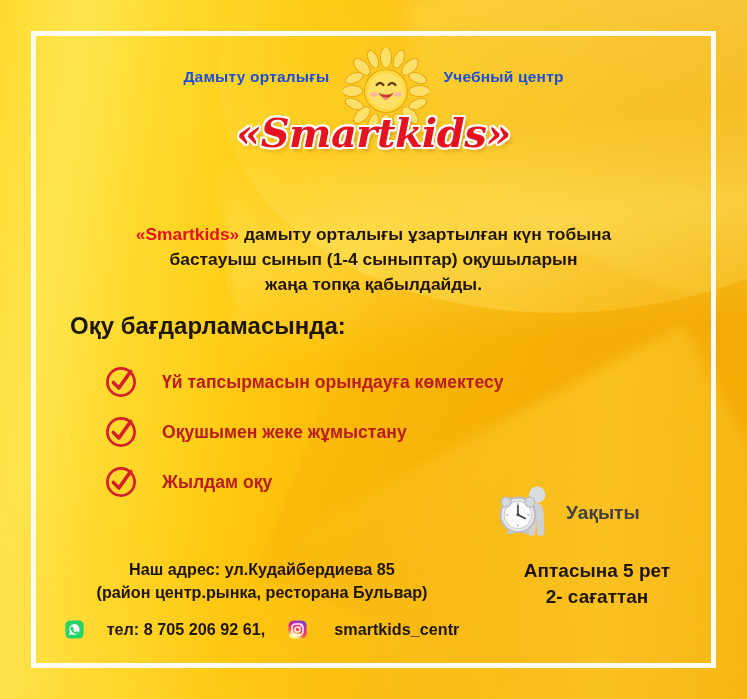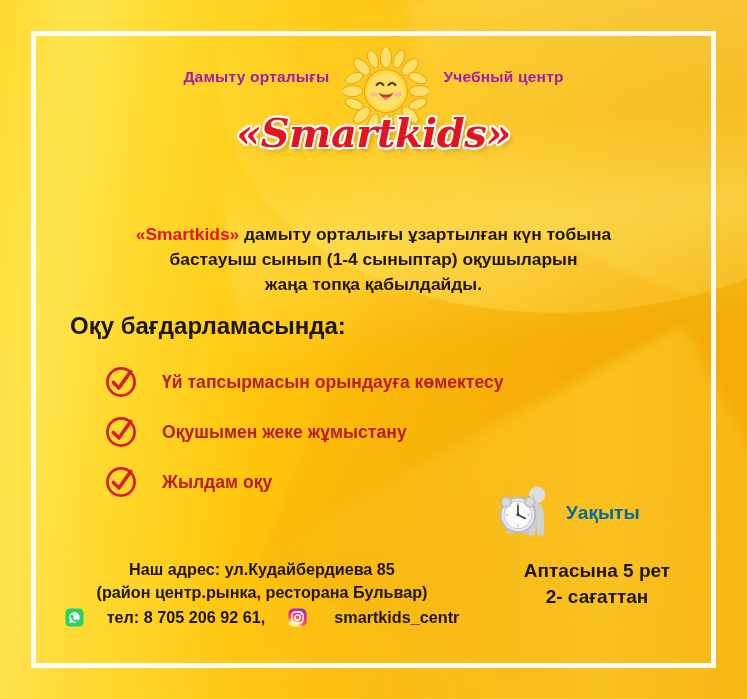--- a/index.html
+++ b/index.html
@@ -121,21 +121,21 @@
   .header-row {
     position: absolute;
     top: 54px; left: 0; right: 0;
     display: flex;
     align-items: flex-start;
     justify-content: center;
   }
   .header-side {
     font-size: 15.5px;
     font-weight: bold;
-    color: #a21caf;
+    color: #1d4ed8;
     letter-spacing: .2px;
     white-space: nowrap;
     padding-top: 14px;
   }
   .header-side.left  { margin-right: 14px; }
   .header-side.right { margin-left: 14px; }
 
   
   .sun-wrap {
     width: 86px; height: 86px;
@@ -228,21 +228,21 @@
   }
   .schedule-top {
     display: flex;
     align-items: center;
   }
   .clock-figure { width: 64px; height: 58px; flex: 0 0 64px; }
   .clock-figure svg { display: block; width: 64px; height: 58px; }
   .schedule-title {
     font-size: 19px;
     font-weight: bold;
-    color: #0369a1;
+    color: #404040;
     margin-left: 6px;
   }
   .schedule-lines {
     margin-top: 16px;
     text-align: center;
     font-size: 19px;
     font-weight: bold;
     color: #1e1505;
     line-height: 1.35;
     padding-right: 28px;
@@ -257,21 +257,21 @@
     font-size: 16.2px;
     font-weight: bold;
     color: #1e1505;
     line-height: 1.42;
   }
   .contact-row {
     display: flex;
     align-items: center;
     justify-content: center;
     gap: 23px;
-    margin-top: 2px;
+    margin-top: 14px;
   }
   .soc-icon { width: 19px; height: 19px; flex: 0 0 19px; }
   .soc-icon svg { display: block; width: 19px; height: 19px; }
   .contact-row .phone { font-size: 16.2px; font-weight: bold; }
   .contact-row .handle { font-size: 16.2px; font-weight: bold; margin-left: 4px; }
 </style>
 </head>
 <body>
 
 <div class="poster">

